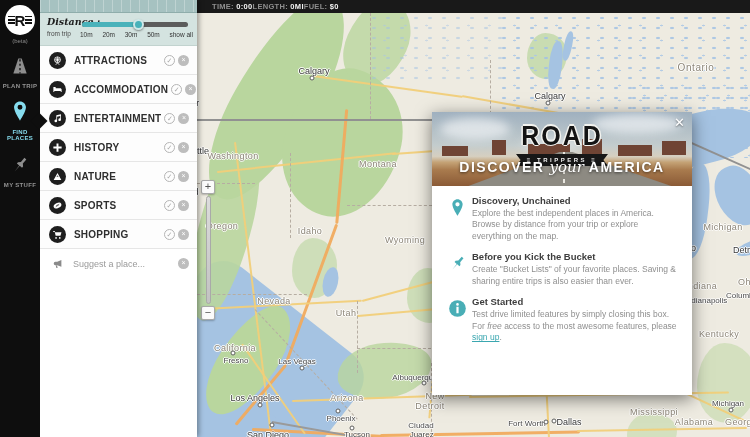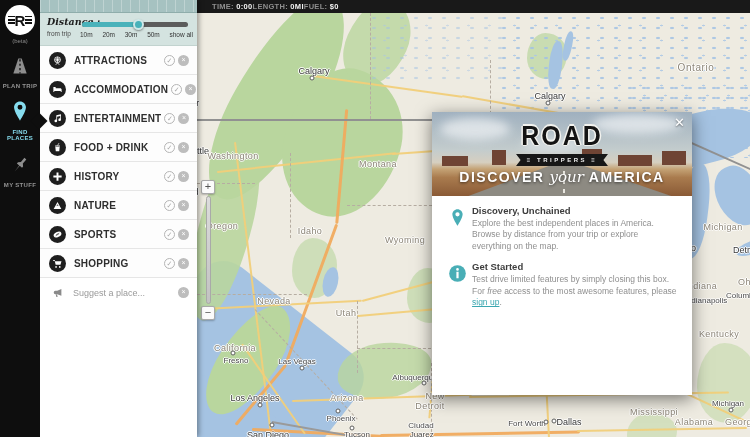--- a/index.html
+++ b/index.html
@@ -88,21 +88,21 @@
 
   #zoomctl { position:absolute; left:4px; top:167px; width:14px; z-index:4; }
   .zbtn { width:14px; height:14px; background:#fbfbfb; border:1px solid #a9a9a9; border-radius:2px;
     color:#555; font-size:11px; line-height:11px; text-align:center; cursor:pointer; box-shadow:0 1px 2px rgba(0,0,0,.25); }
   .ztrack { width:5px; height:108px; margin:2px auto; background:linear-gradient(#dcdcdc,#c2c2c2);
     border:1px solid #a9a9a9; border-radius:3px; cursor:pointer; }
 
   
   #modal { position:absolute; left:432px; top:112px; width:260px; height:283px; background:#fff; z-index:40;
     box-shadow:0 4px 16px rgba(0,0,0,.5); }
-  #mhead { position:relative; height:84px; overflow:hidden;
+  #mhead { position:relative; height:74px; overflow:hidden;
     background:linear-gradient(#9fb0bf 0%, #c3cccd 45%, #d6cfc0 60%, #c4a275 68%, #a97b4e 78%, #8a5a36 100%); }
   .cloud { position:absolute; background:#e8ecef; border-radius:50%; filter:blur(5px); opacity:.8; }
   .butte { position:absolute; background:#6f4434; }
   .mroad { position:absolute; left:0; bottom:0; width:100%; height:34px;
     clip-path:polygon(49% 0, 54% 0, 92% 100%, 14% 100%); background:#8d8a82; }
   .mroad:after { content:""; position:absolute; left:50.5%; top:0; width:2px; height:100%;
     background:repeating-linear-gradient(#e8e6df 0 4px, transparent 4px 9px); }
   .mlogo { position:absolute; top:9px; left:0; width:100%; text-align:center; font-weight:900; font-size:25px;
     letter-spacing:2px; color:#141414; transform:scaleY(1.08);
     text-shadow:-1.5px 0 #f2f2ee,1.5px 0 #f2f2ee,0 -1.5px #f2f2ee,0 1.5px #f2f2ee; }
@@ -362,32 +362,20 @@
               <path fill="#fff" d="M6.3 3.4 13 1.8v8a1.9 1.9 0 1 1-1.1-1.7V4.5L7.4 5.6v6a1.9 1.9 0 1 1-1.1-1.7z"></path>
             </svg>
           </span>
           <span class="cat-label">ENTERTAINMENT</span>
           <span class="mini ok">✓</span>
           <span class="mini no">×</span>
         </div>
         <div class="cat-row">
           <span class="cat-ic">
             <svg viewBox="0 0 16 16">
-              <path fill="#fff" d="M4.6 5.2h6.8l-.9 8.3H5.5z"></path>
-              <path stroke="#fff" stroke-width="1" fill="none" d="M8 5.2 10.2 1.6"></path>
-              <path fill="#1e1e1e" d="M4.8 7h6.4l.1-.9H4.7z"></path>
-            </svg>
-          </span>
-          <span class="cat-label">FOOD + DRINK</span>
-          <span class="mini ok">✓</span>
-          <span class="mini no">×</span>
-        </div>
-        <div class="cat-row">
-          <span class="cat-ic">
-            <svg viewBox="0 0 16 16">
               <path fill="#fff" d="M6.6 2h2.8v4.6H14v2.8H9.4V14H6.6V9.4H2V6.6h4.6z"></path>
             </svg>
           </span>
           <span class="cat-label">HISTORY</span>
           <span class="mini ok">✓</span>
           <span class="mini no">×</span>
         </div>
         <div class="cat-row">
           <span class="cat-ic">
             <svg viewBox="0 0 16 16">
@@ -456,20 +444,33 @@
             </svg>
           </div>
           <div>
             <div class="msec-title">Discovery, Unchained</div>
             <div class="msec-text">Explore the best independent places in America. Browse by distance from your trip or explore everything on the map.</div>
           </div>
         </div>
         <div class="msection">
           <div class="msec-ic">
             <svg viewBox="0 0 24 24">
+              <g transform="rotate(40 12 12)" fill="#49aeb6">
+                <path d="M10.5 2h3v6.5l2.5 2.5v2h-3.6L12 22l-.4-9H8v-2l2.5-2.5z"></path>
+              </g>
+            </svg>
+          </div>
+          <div>
+            <div class="msec-title">Before you Kick the Bucket</div>
+            <div class="msec-text">Create "Bucket Lists" of your favorite places. Saving &amp; sharing entire trips is also easier than ever.</div>
+          </div>
+        </div>
+        <div class="msection">
+          <div class="msec-ic">
+            <svg viewBox="0 0 24 24">
               <circle cx="12" cy="12" r="10.5" fill="#49aeb6"></circle>
               <path fill="#fff" d="M10.6 9.8h2.8V18h-2.8zM12 5.2a1.7 1.7 0 1 1 0 3.4 1.7 1.7 0 0 1 0-3.4z"></path>
             </svg>
           </div>
           <div>
             <div class="msec-title">Get Started</div>
             <div class="msec-text"><span>Test drive limited features by simply closing this box. For </span><em>free</em><span> access to the most awesome features, please </span><a>sign up</a><span>.</span></div>
           </div>
         </div>
       </div>

